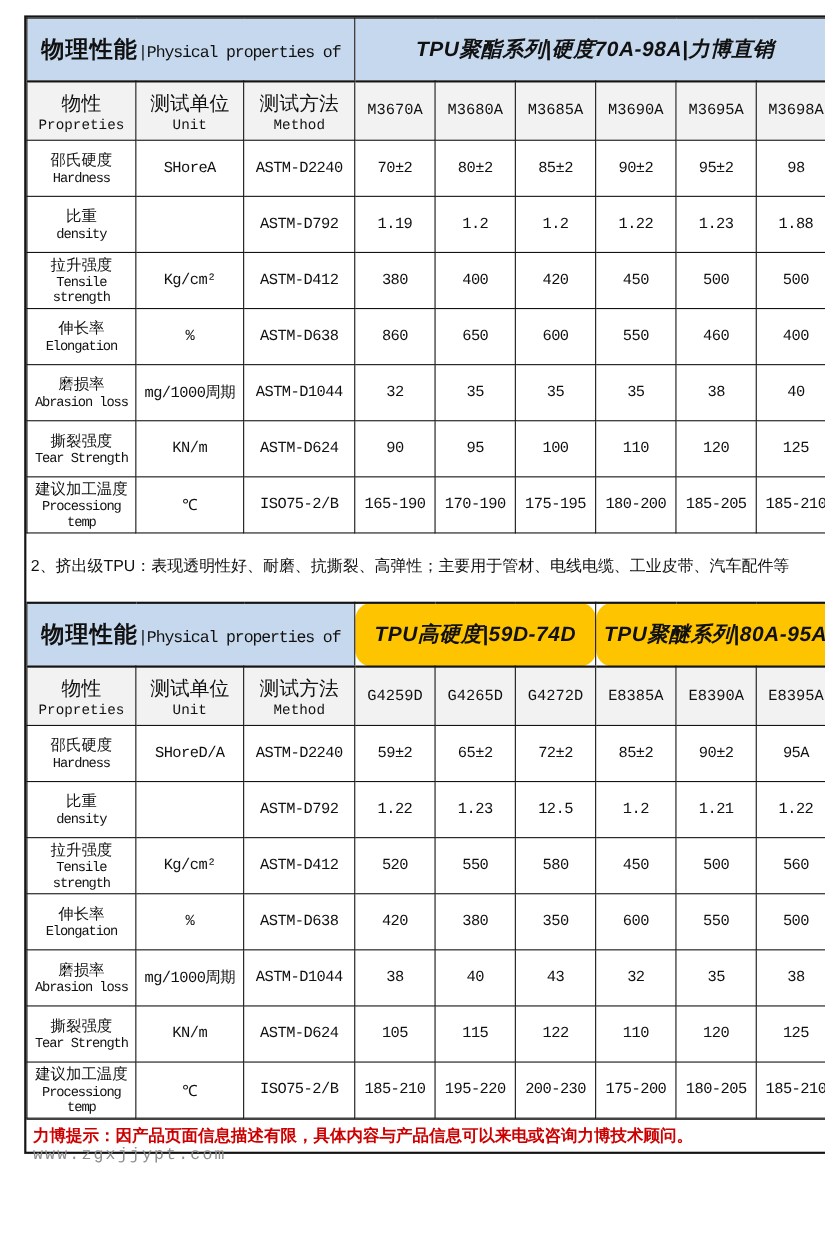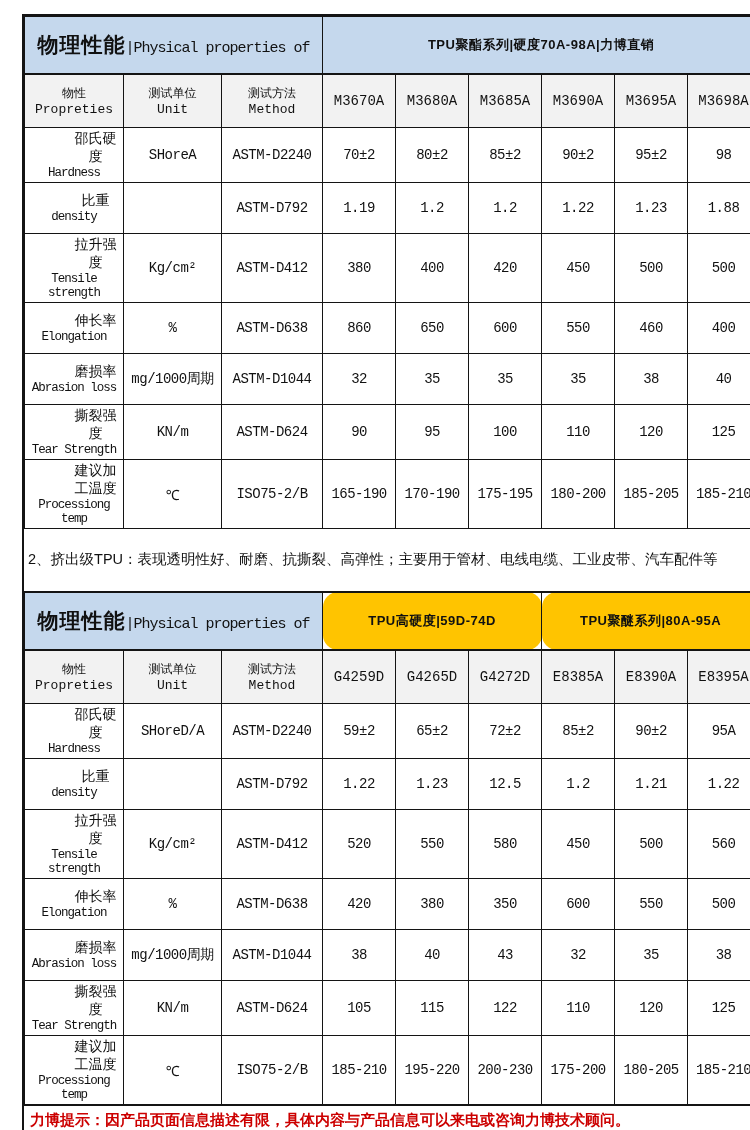--- a/index.html
+++ b/index.html
@@ -23,30 +23,30 @@
   td.banner-left{background:var(--blue,#c5d8ed);}
   td.banner-blue{background:var(--blue,#c5d8ed);}
   td.banner-gold{background:var(--gold,#ffc400);border-radius:15px;}
   .title-zh{
     font-family:"Liberation Sans","DejaVu Sans",sans-serif;
     font-size:21px;font-weight:bold;letter-spacing:1px;
   }
   .title-en{font-size:15px;letter-spacing:-1px;}
   .banner-text{
     font-family:"Liberation Sans","DejaVu Sans",sans-serif;
-    font-size:13px;font-weight:bold;letter-spacing:0.5px;
+    font-size:19px;font-weight:bold;letter-spacing:0.5px;font-style:italic;
   }
   
   tr.colhead td{background:var(--hdgray,#f2f2f2);height:48px;}
-  .col-zh{display:block;font-family:Liberation Serif, serif;font-size:12px;}
+  .col-zh{display:block;font-family:Liberation Serif, serif;font-size:18px;}
   .col-en{display:block;font-size:13px;}
   .grade{font-size:14px;}
   
   tbody td{height:46px;}
-  .prop-zh{display:block;font-family:Liberation Serif, serif;font-size:14px;padding-left:43px;}
+  .prop-zh{display:block;font-family:Liberation Serif, serif;font-size:14px;}
   .prop-en{display:block;font-size:12.5px;letter-spacing:-1px;}
   .unit-cell,.method-cell,.val-cell{font-size:14px;letter-spacing:-0.5px;}
   
   .notes{
     padding:16px 4px 18px 4px;border-bottom:0;
     font-size:14.5px;line-height:1.95;letter-spacing:0;
     font-family:"Liberation Sans","DejaVu Sans",sans-serif;
   }
   .notes div{white-space:nowrap;}
   .table2{border-top:2px solid #141414;}

